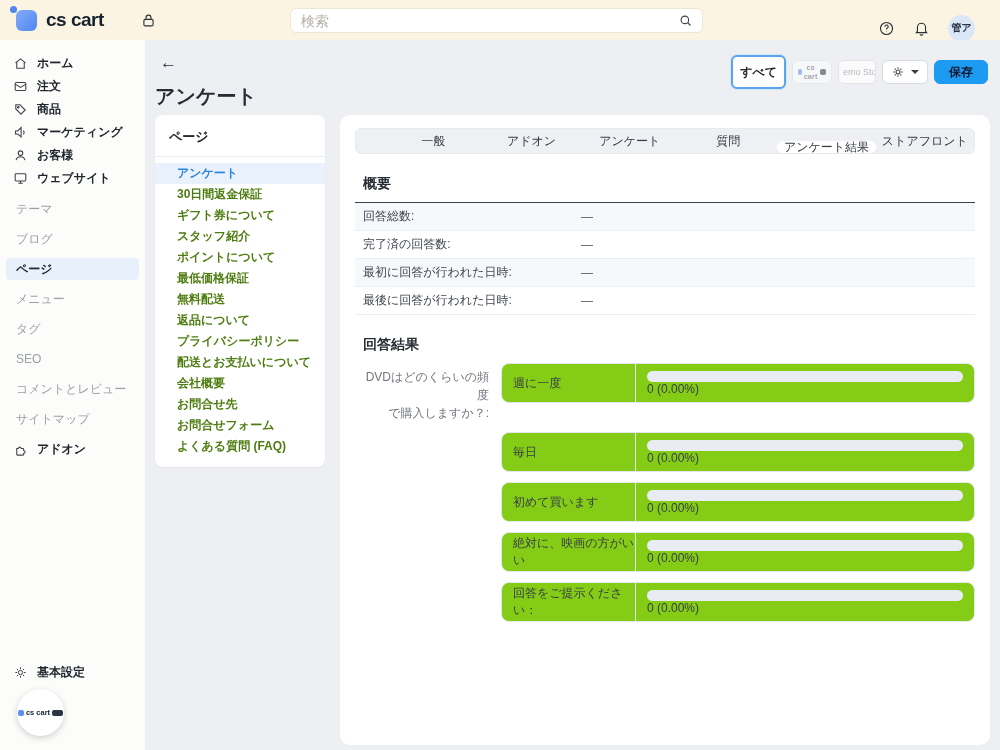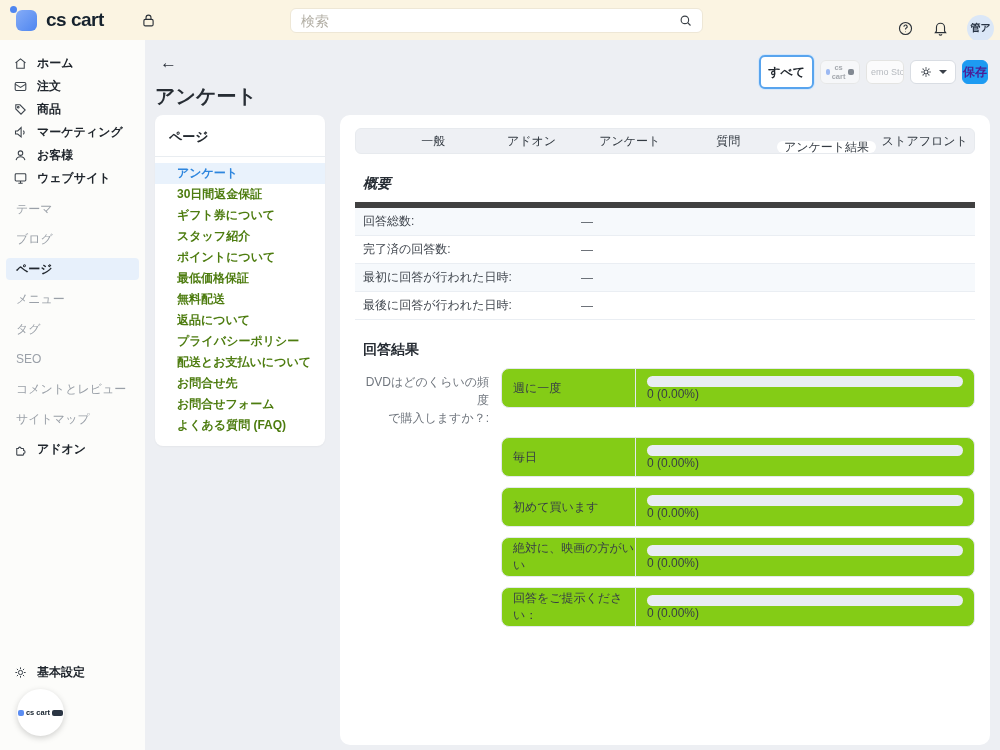--- a/index.html
+++ b/index.html
@@ -16,21 +16,21 @@
   .logo-text { font-size:19px; font-weight:bold; color:#15212d; letter-spacing:-0.5px; }
   .icn { display:inline-flex; }
   .icn svg { display:block; }
   .topbar .lock { margin-left:36px; color:#2b3138; }
   .search { position:absolute; left:290px; top:8px; width:413px; height:25px; background:#fff;
     border:1px solid #eee7d6; border-radius:6px; display:flex; align-items:center; }
   .search input { flex:1; border:0; outline:none; background:transparent; font-size:14px;
     padding:0 10px; color:#333; font-family:inherit; }
   .search input::placeholder { color:#b3afa5; }
   .search .icn { margin-right:9px; color:#3a4047; }
-  .topbar-right { position:absolute; right:6px; top:0; height:56px; display:flex; align-items:center; gap:18px; }
+  .topbar-right { position:absolute; right:25px; top:0; height:56px; display:flex; align-items:center; gap:18px; }
   .topbar-right .icn { color:#2b3138; }
   .avatar { width:27px; height:27px; border-radius:50%; background:#dbe7f7; color:#273344;
     font-size:10px; font-weight:bold; display:flex; align-items:center; justify-content:center; }
 
   
   .app { display:flex; height:710px; }
   .sidebar { width:145px; background:#fcfcfa; padding-top:12px; position:relative; flex:none; }
   .content { flex:1; background:#edeff3; position:relative; }
 
   
@@ -56,40 +56,40 @@
     cursor:pointer; font-family:inherit; background:#fff; border:1px solid #d9dde3; }
   .btn-all { border:2px solid #58a4ee; box-shadow:0 0 0 1px #d4e7fb; font-weight:bold;
     color:#21272e; padding:15px 7px; }
   .btn-store { opacity:.55; padding:0 5px; gap:2px; border-color:#e2e2df; overflow:hidden; max-width:40px; }
   .btn-store .mini-txt { color:#6a7077; }
   .btn-demo { padding:0 4px; color:#a9adb3; font-size:9px; border-color:#e2e2df; opacity:.8;
     max-width:38px; overflow:hidden; white-space:nowrap; }
   .btn-gear { padding:0 8px; gap:6px; color:#3a4049; }
   .caret { width:0; height:0; border-left:4px solid transparent; border-right:4px solid transparent;
     border-top:4.5px solid #3a4049; display:inline-block; }
-  .btn-save { background:#1d9bf2; border:1px solid #1d9bf2; color:#4c1d95; font-weight:bold; padding:0 0; }
+  .btn-save { background:#1d9bf2; border:1px solid #1d9bf2; color:#0f172a; font-weight:bold; padding:0 14px; }
 
   
   .pages-card { position:absolute; left:10px; top:75px; width:170px; background:#fff;
     border-radius:8px; box-shadow:0 1px 2px rgba(0,0,0,.04); padding-bottom:10px; }
   .pages-card h3 { font-size:13px; font-weight:bold; color:#23292f; padding:13px 14px 10px;
     border-bottom:1px solid #e9edf1; margin-bottom:6px; }
   .page-item { height:21px; display:flex; align-items:center; padding-left:22px; font-size:12px;
     font-weight:bold; color:#4d7c0f; cursor:pointer; }
   .page-item.active { background:#e9f2fc; color:#2e86de; }
 
   
   .main-panel { position:absolute; left:195px; top:75px; right:10px; bottom:5px; background:#fff;
     border-radius:10px; padding:13px 15px; overflow:hidden; }
   .tabstrip { display:flex; background:#eef0f4; border:1px solid #e7eaee; border-radius:6px; height:26px;padding-left:28px; }
   .tab { flex:1; display:flex; align-items:center; justify-content:center; font-size:12px;
     color:#343b43; border-radius:6px; cursor:pointer; white-space:nowrap; }
   .tab.active { background:#fff;margin-top:12px; }
   .section-title { font-size:14px; font-weight:bold; color:#272d34; padding:0 0 9px 8px; margin-top:21px; }
-  .section-title.ruled { border-bottom:6px solid #404040;font-style:italic; }
+  .section-title.ruled { border-bottom:1px solid #404040; }
   .ov-row { display:flex; align-items:center; height:28px; padding-left:8px; font-size:12px;
     color:#40464e; border-bottom:1px solid #eaeef3; }
   .ov-row.alt { background:#f6f9fc; }
   .ov-label { width:218px; }
   .ov-value { color:#5a6068; }
 
   .results-row { display:flex; margin:0 0 10px 8px; }
   .q-label { width:126px; flex:none; text-align:right; font-size:12px; color:#70767e;
     line-height:1.5; padding-top:5px; }
   .opt-card { flex:1; margin-left:12px; border:1px solid #e4e8ee; border-radius:8px; height:40px;
@@ -264,20 +264,21 @@
           <div class="page-item active">アンケート</div>
           <div class="page-item">30日間返金保証</div>
           <div class="page-item">ギフト券について</div>
           <div class="page-item">スタッフ紹介</div>
           <div class="page-item">ポイントについて</div>
           <div class="page-item">最低価格保証</div>
           <div class="page-item">無料配送</div>
           <div class="page-item">返品について</div>
           <div class="page-item">プライバシーポリシー</div>
           <div class="page-item">配送とお支払いについて</div>
+          <div class="page-item">会社概要</div>
           <div class="page-item">お問合せ先</div>
           <div class="page-item">お問合せフォーム</div>
           <div class="page-item">よくある質問 (FAQ)</div>
         </div>
     </div>
 
     <div class="main-panel">
       <div class="tabstrip" id="tabstrip">
           <div class="tab">一般</div>
           <div class="tab">アドオン</div>

